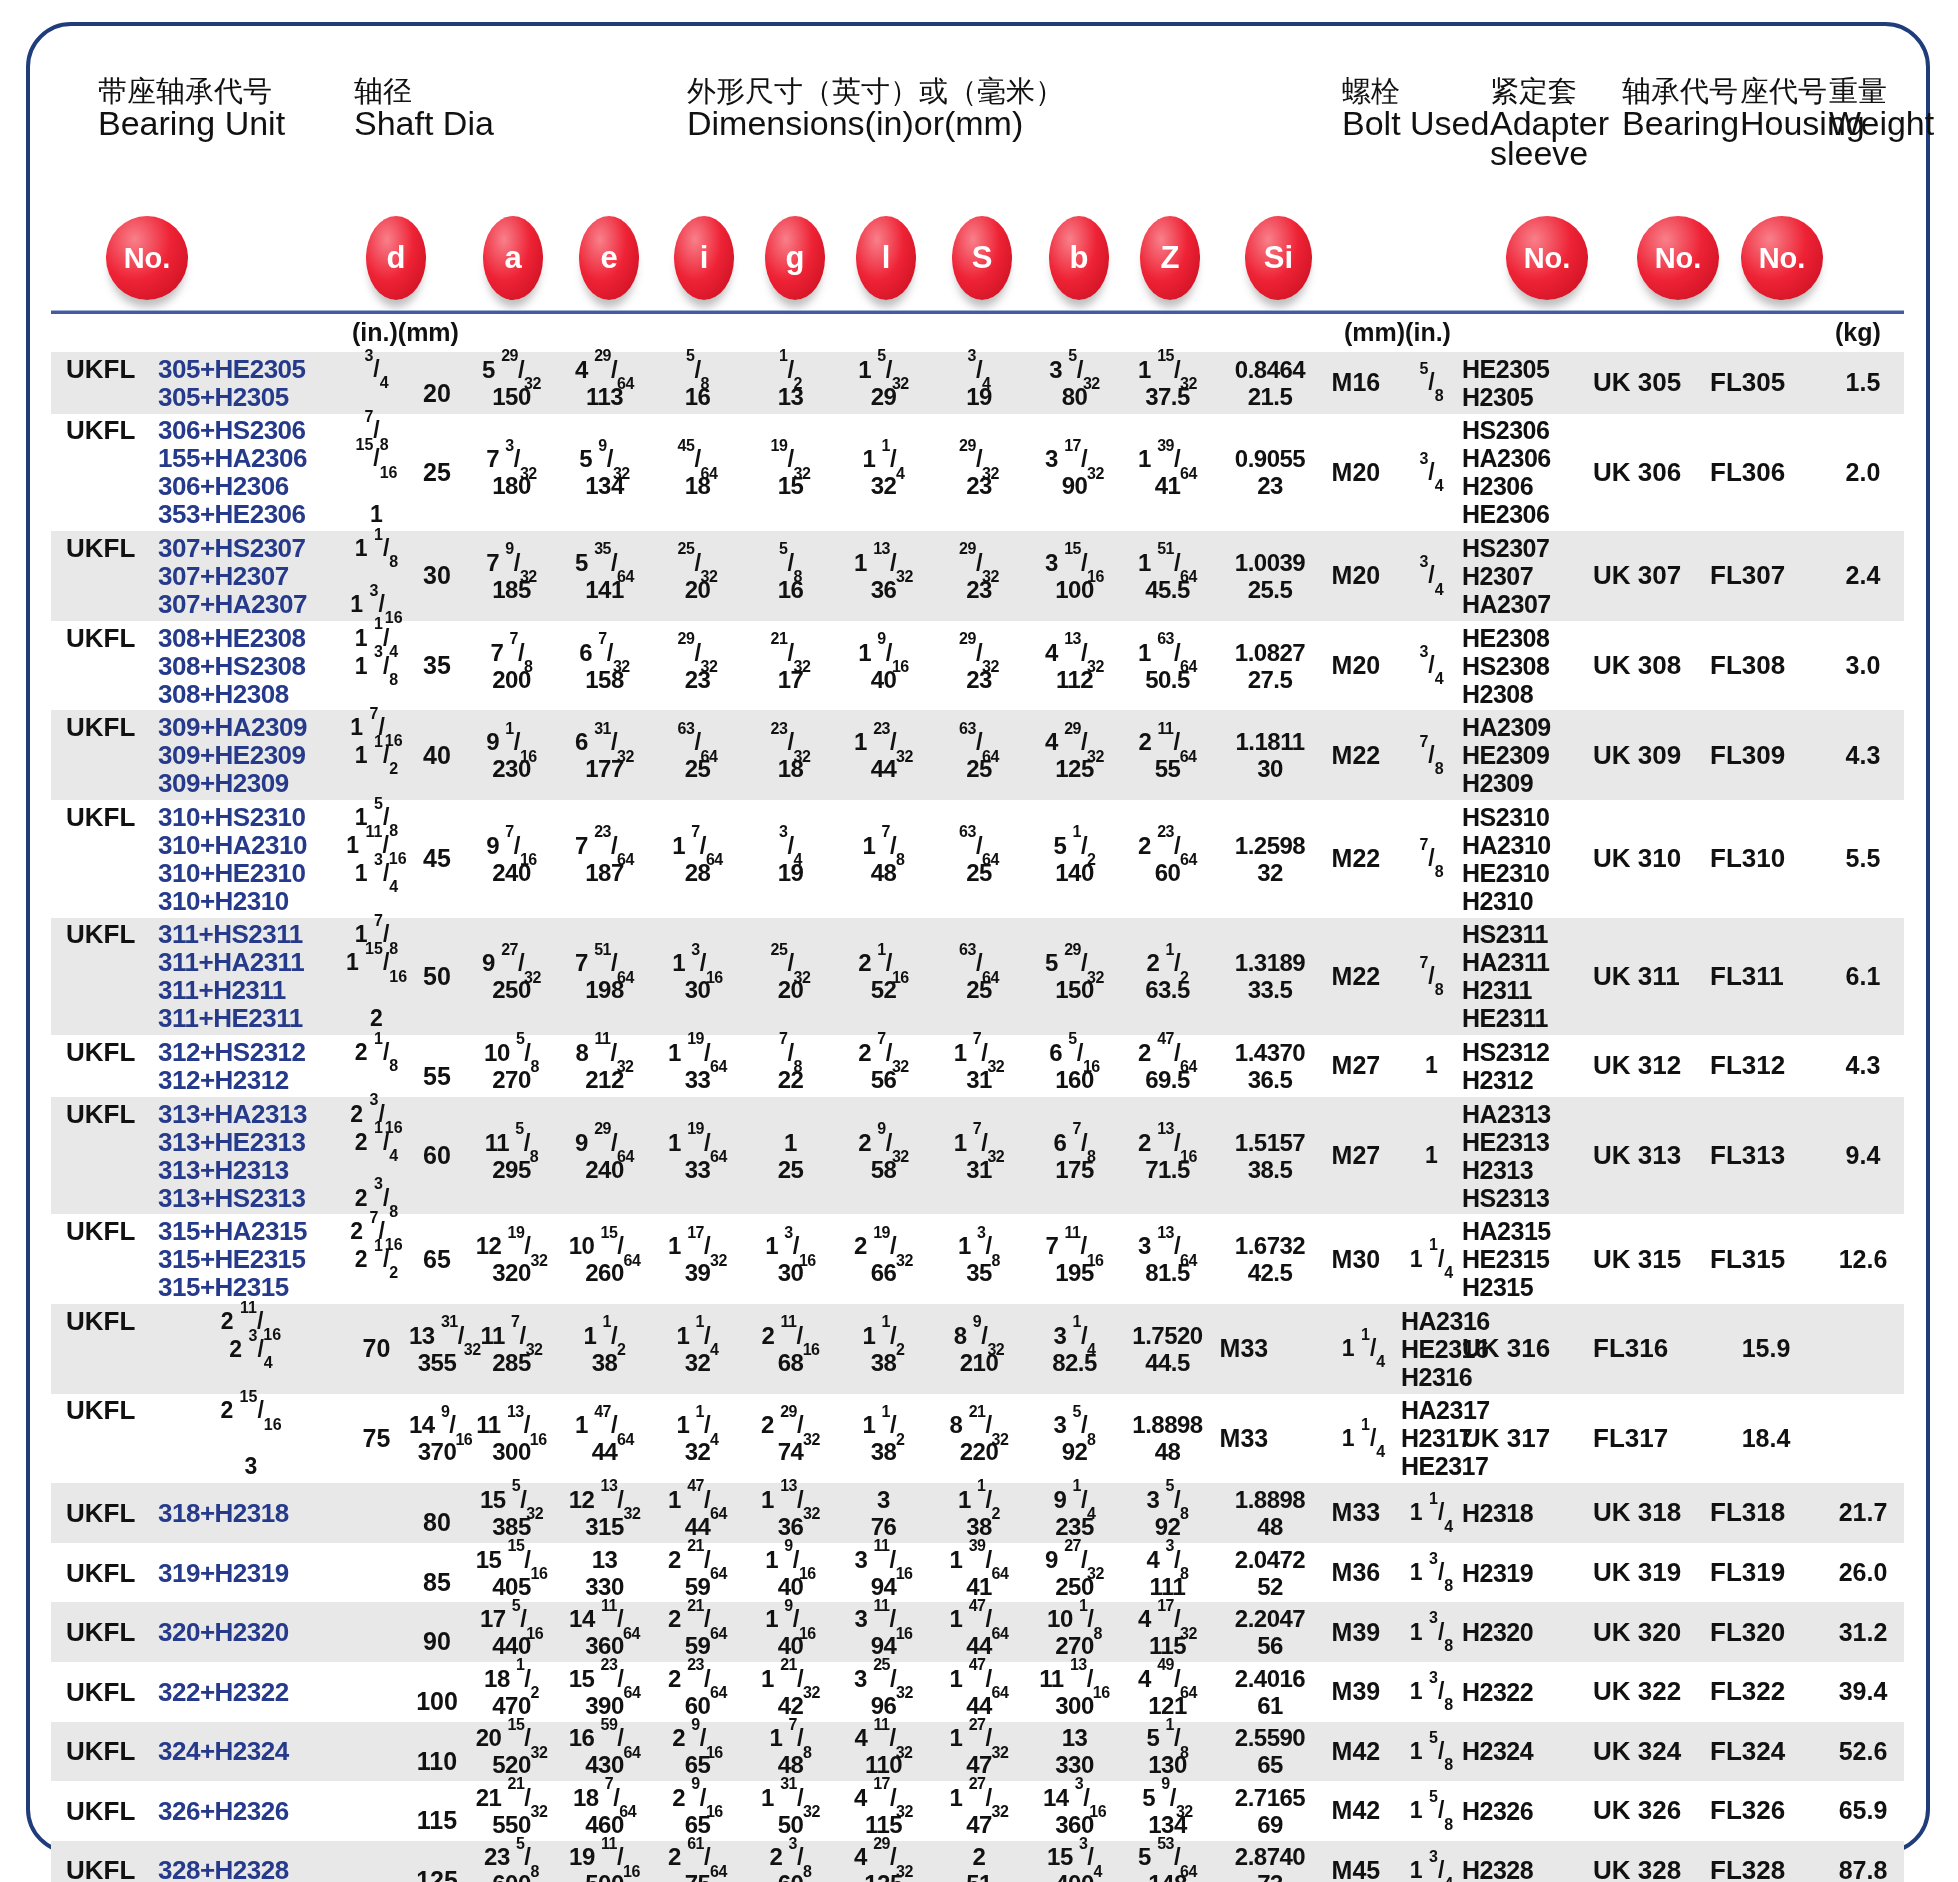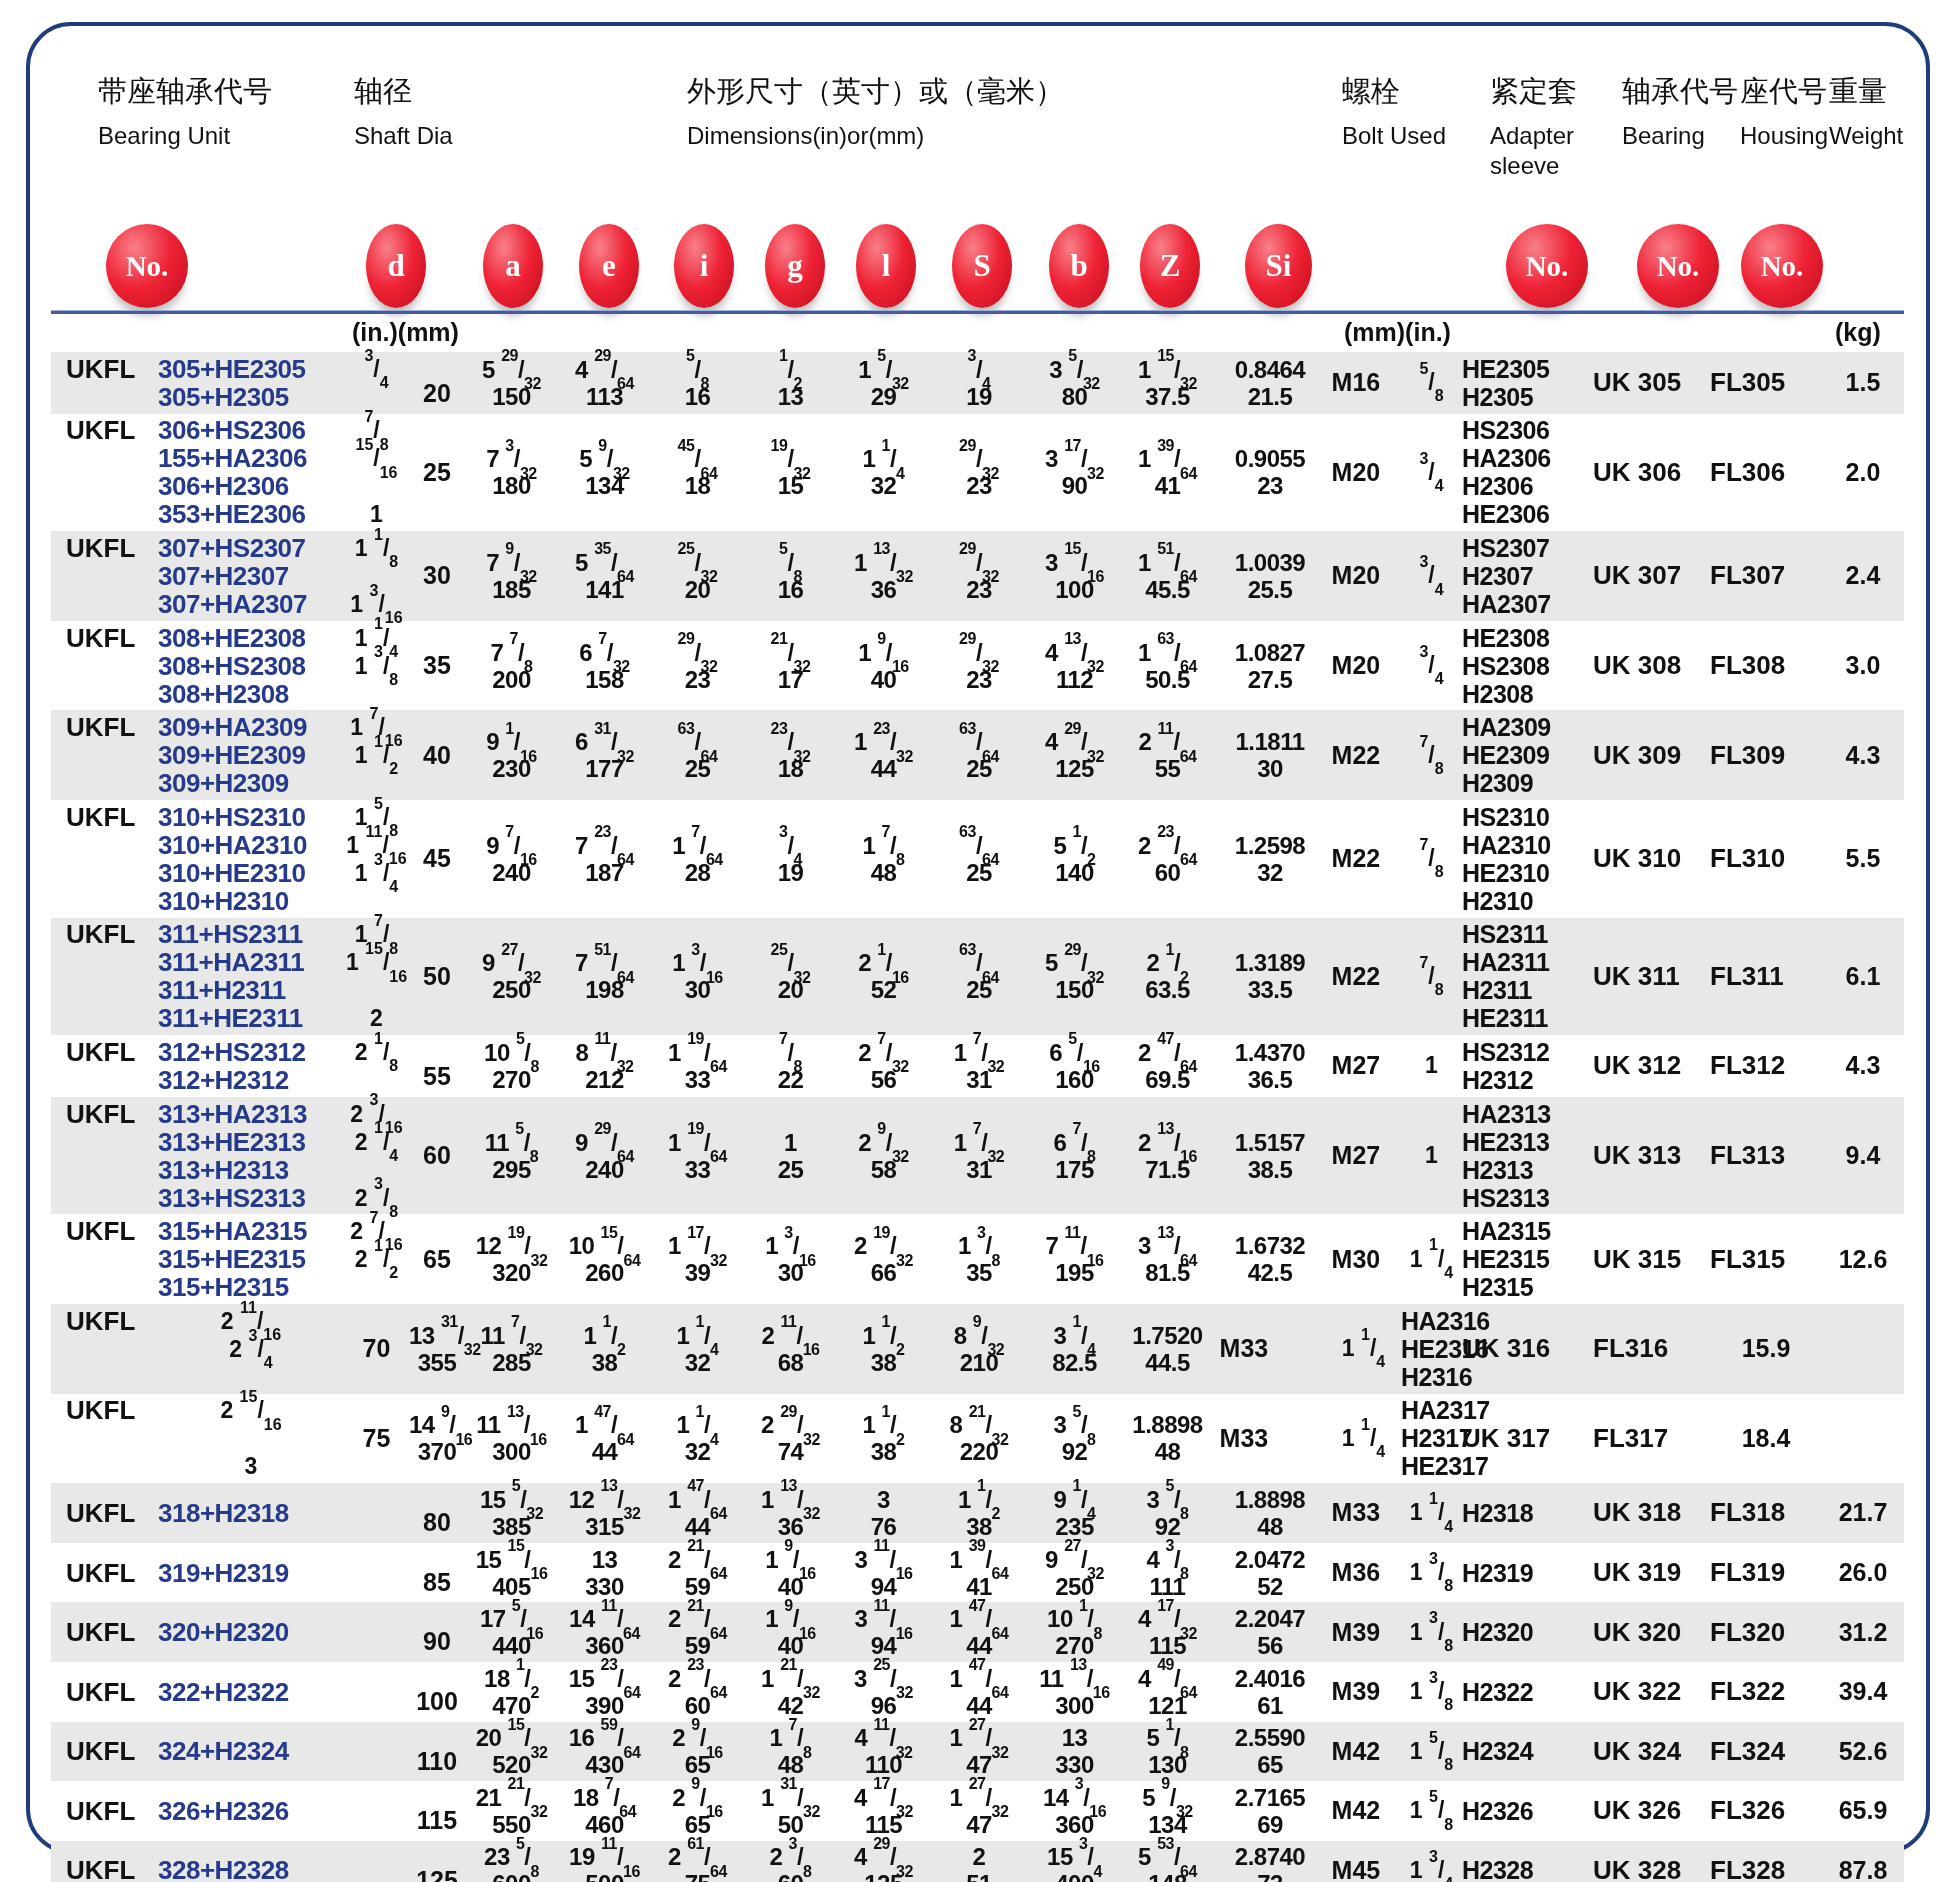--- a/index.html
+++ b/index.html
@@ -3,29 +3,29 @@
 <meta charset="utf-8">
 <style>
   html,body{margin:0;padding:0;width:1959px;height:1882px;background:#ffffff;overflow:hidden;
     font-family:"Liberation Sans","DejaVu Sans",sans-serif;color:#111;}
   .frame{position:absolute;left:26px;top:22.4px;right:28px;bottom:28px;
     border:4.7px solid #1f3c7b;border-radius:45px;background:#fff;}
   
   .header{position:absolute;left:0;top:58px;width:1959px;height:149px;font-weight:400;}
   .hg{position:absolute;top:16px;}
   .hg .zh{font-size:29px;line-height:34px;white-space:nowrap;}
-  .hg .en{font-size:24px;line-height:30px;margin-top:13px;}
+  .hg .en{font-size:34px;line-height:30px;}
   .hg1{left:98px}.hg2{left:354px}.hg3{left:687px}.hg4{left:1342px}
   .hg5{left:1490px;width:116px}.hg6{left:1622px}.hg7{left:1740px}.hg8{left:1829px}
   
   .badge-row{position:absolute;left:0;top:216px;width:1959px;height:93px;}
-  .badge{position:absolute;top:8px;width:60px;height:84px;border-radius:50%;
+  .badge{position:absolute;top:0;width:60px;height:84px;border-radius:50%;
     background:radial-gradient(ellipse at 35% 28%,#f8808a 0%,#ee2235 48%,#c20d1e 100%);
     color:#fff;font-weight:bold;font-size:31px;display:flex;align-items:center;justify-content:center;
-    box-shadow:0 11.2px 8.4px -3.7px rgba(110,110,110,.45);font-family:Liberation Serif, serif;}
+    box-shadow:0 11.2px 8.4px -3.7px rgba(110,110,110,.45);}
   .bw{width:82px;font-size:29px;}
   .p0{left:106px}.p1{left:366px}.p2{left:483px}.p3{left:579px}.p4{left:674px}
   .p5{left:765px}.p6{left:856px}.p7{left:952px}.p8{left:1049px}.p9{left:1140px}
   .p10{left:1245px;width:67px}.p11{left:1506px}.p12{left:1637px}.p13{left:1741px}
   
   .sep{position:absolute;left:51px;top:310px;width:1853px;height:2.8px;background:#4a589e;border-top:1.9px solid #9fb0d8;}
   .units{position:absolute;left:0;top:318px;width:1959px;height:32px;font-weight:bold;font-size:25px;}
   .units span{position:absolute;top:0;white-space:nowrap;}
   .u-d{left:352px}.u-bolt{left:1344px}.u-kg{left:1835px}
   

